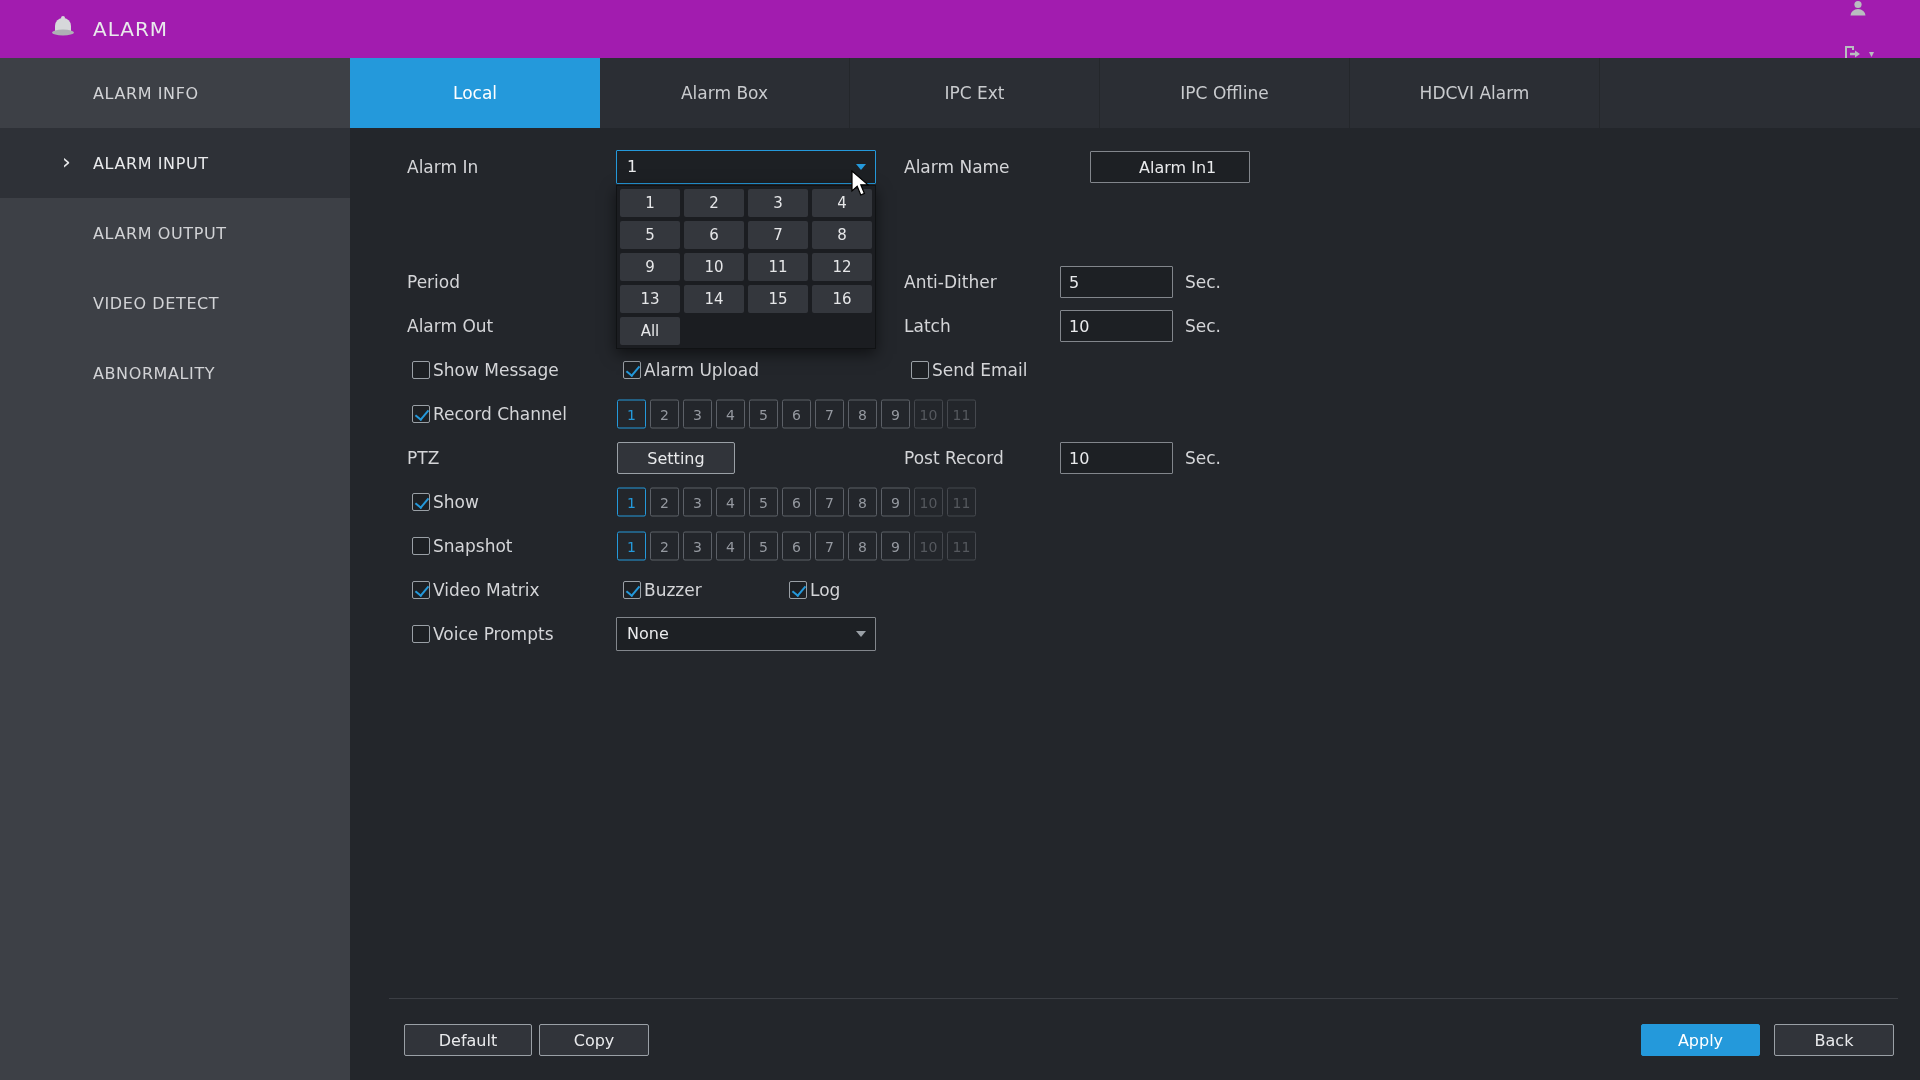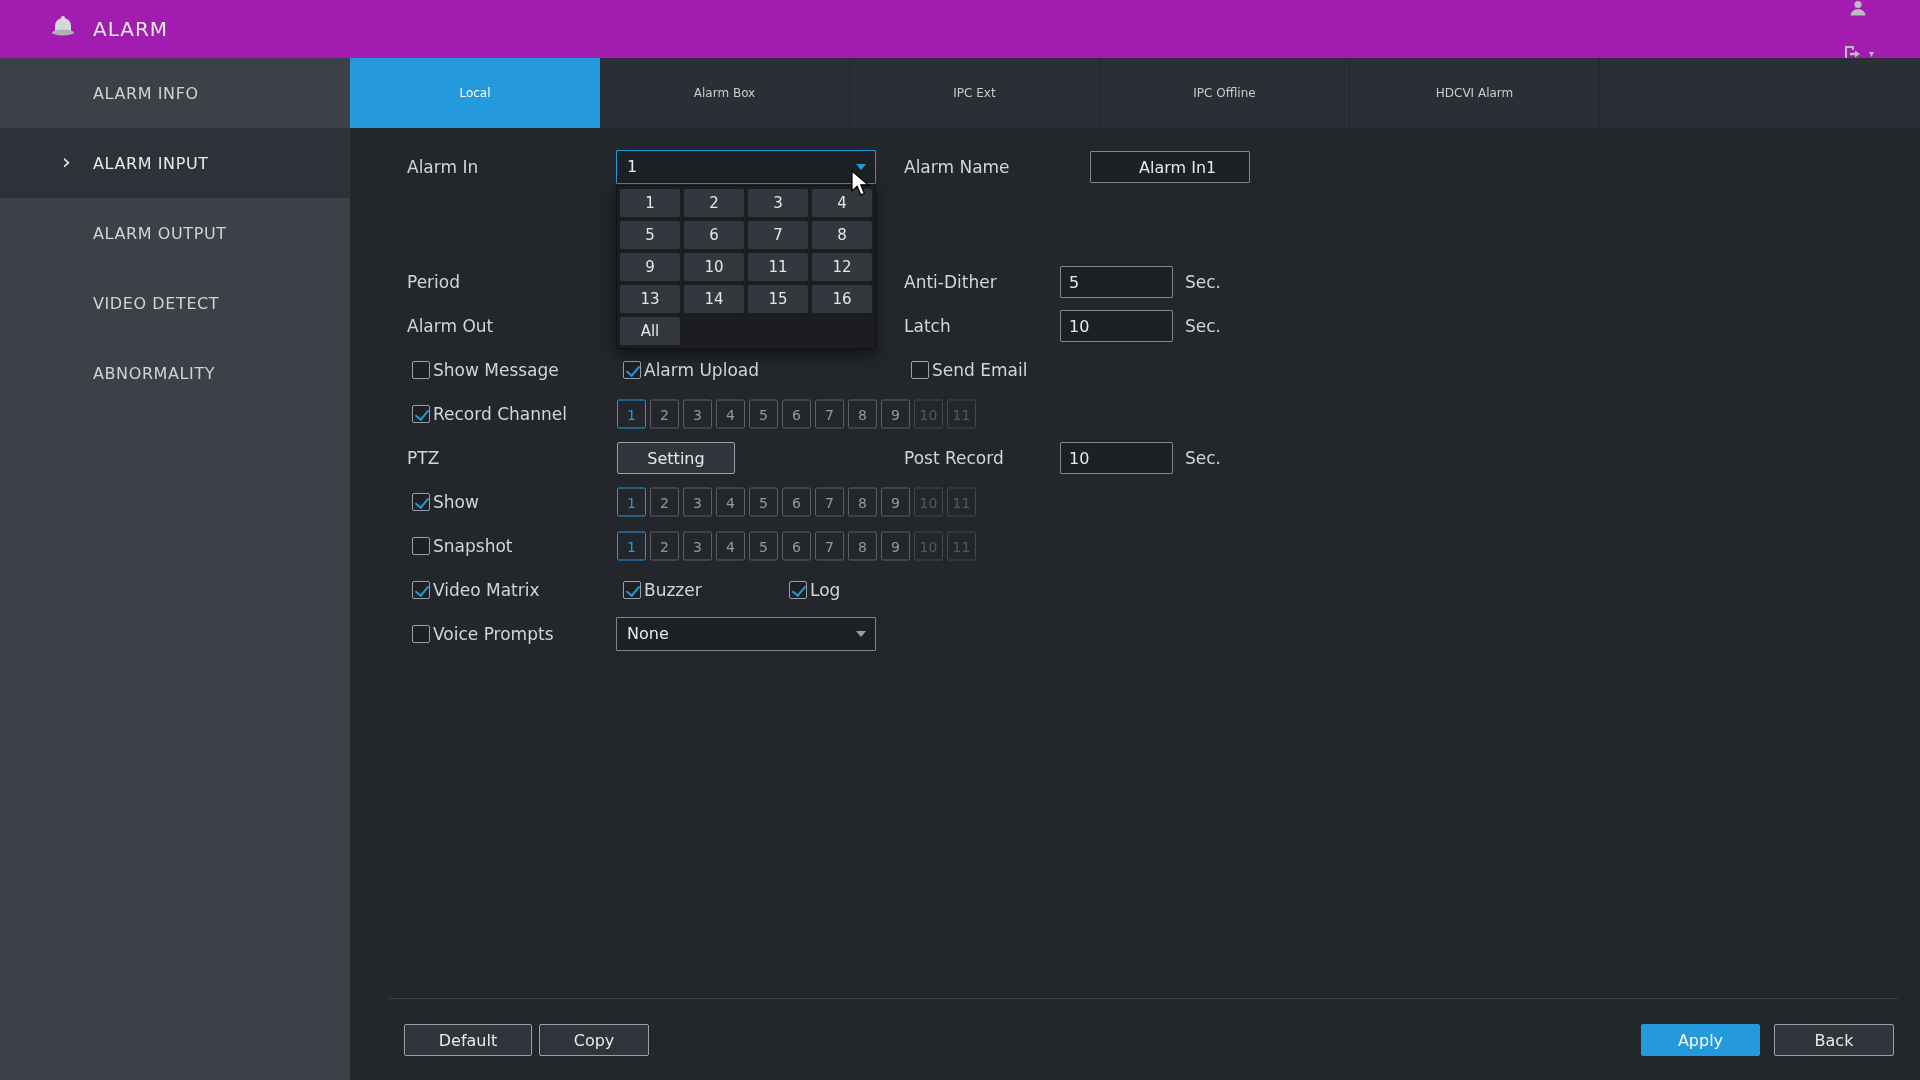--- a/index.html
+++ b/index.html
@@ -23,21 +23,21 @@
   
   .sidebar { position:absolute; top:58px; left:0; width:350px; height:1022px; background:#3d4046; }
   .side-item { height:70px; display:flex; align-items:center; color:#d2d3d6; font-size:16px;
                letter-spacing:0.6px; position:relative; padding-left:93px; cursor:default; }
   .side-item .chev { position:absolute; left:62px; font-size:22px; line-height:1; color:#e9eaec; top:50%; transform:translateY(-56%); }
   .side-item.selected { background:#2e3137; color:#e9eaec; }
 
   
   .tabbar { position:absolute; top:58px; left:350px; width:1570px; height:70px; background:#2b2e34; display:flex; }
   .tab { width:250px; height:70px; display:flex; align-items:center; justify-content:center;
-         color:#c9cbce; font-size:12px; border-right:1px solid #24272b; }
+         color:#c9cbce; font-size:17px; border-right:1px solid #24272b; }
   .tab.active { background:#2499db; color:#ffffff; border-right:none; }
 
   
   .content { position:absolute; left:350px; top:128px; width:1570px; height:952px; }
   .frow { position:absolute; left:0; width:1570px; height:44px; }
   .flabel { position:absolute; top:50%; transform:translateY(-50%); color:#d4d5d8; font-size:17px; white-space:nowrap; }
   .funit  { position:absolute; top:50%; transform:translateY(-50%); color:#d4d5d8; font-size:17px; }
 
   .tinput { position:absolute; top:50%; transform:translateY(-50%); height:32px;
             background:#1d2024; border:1px solid #82868c; color:#e9eaec; font-size:16px;

